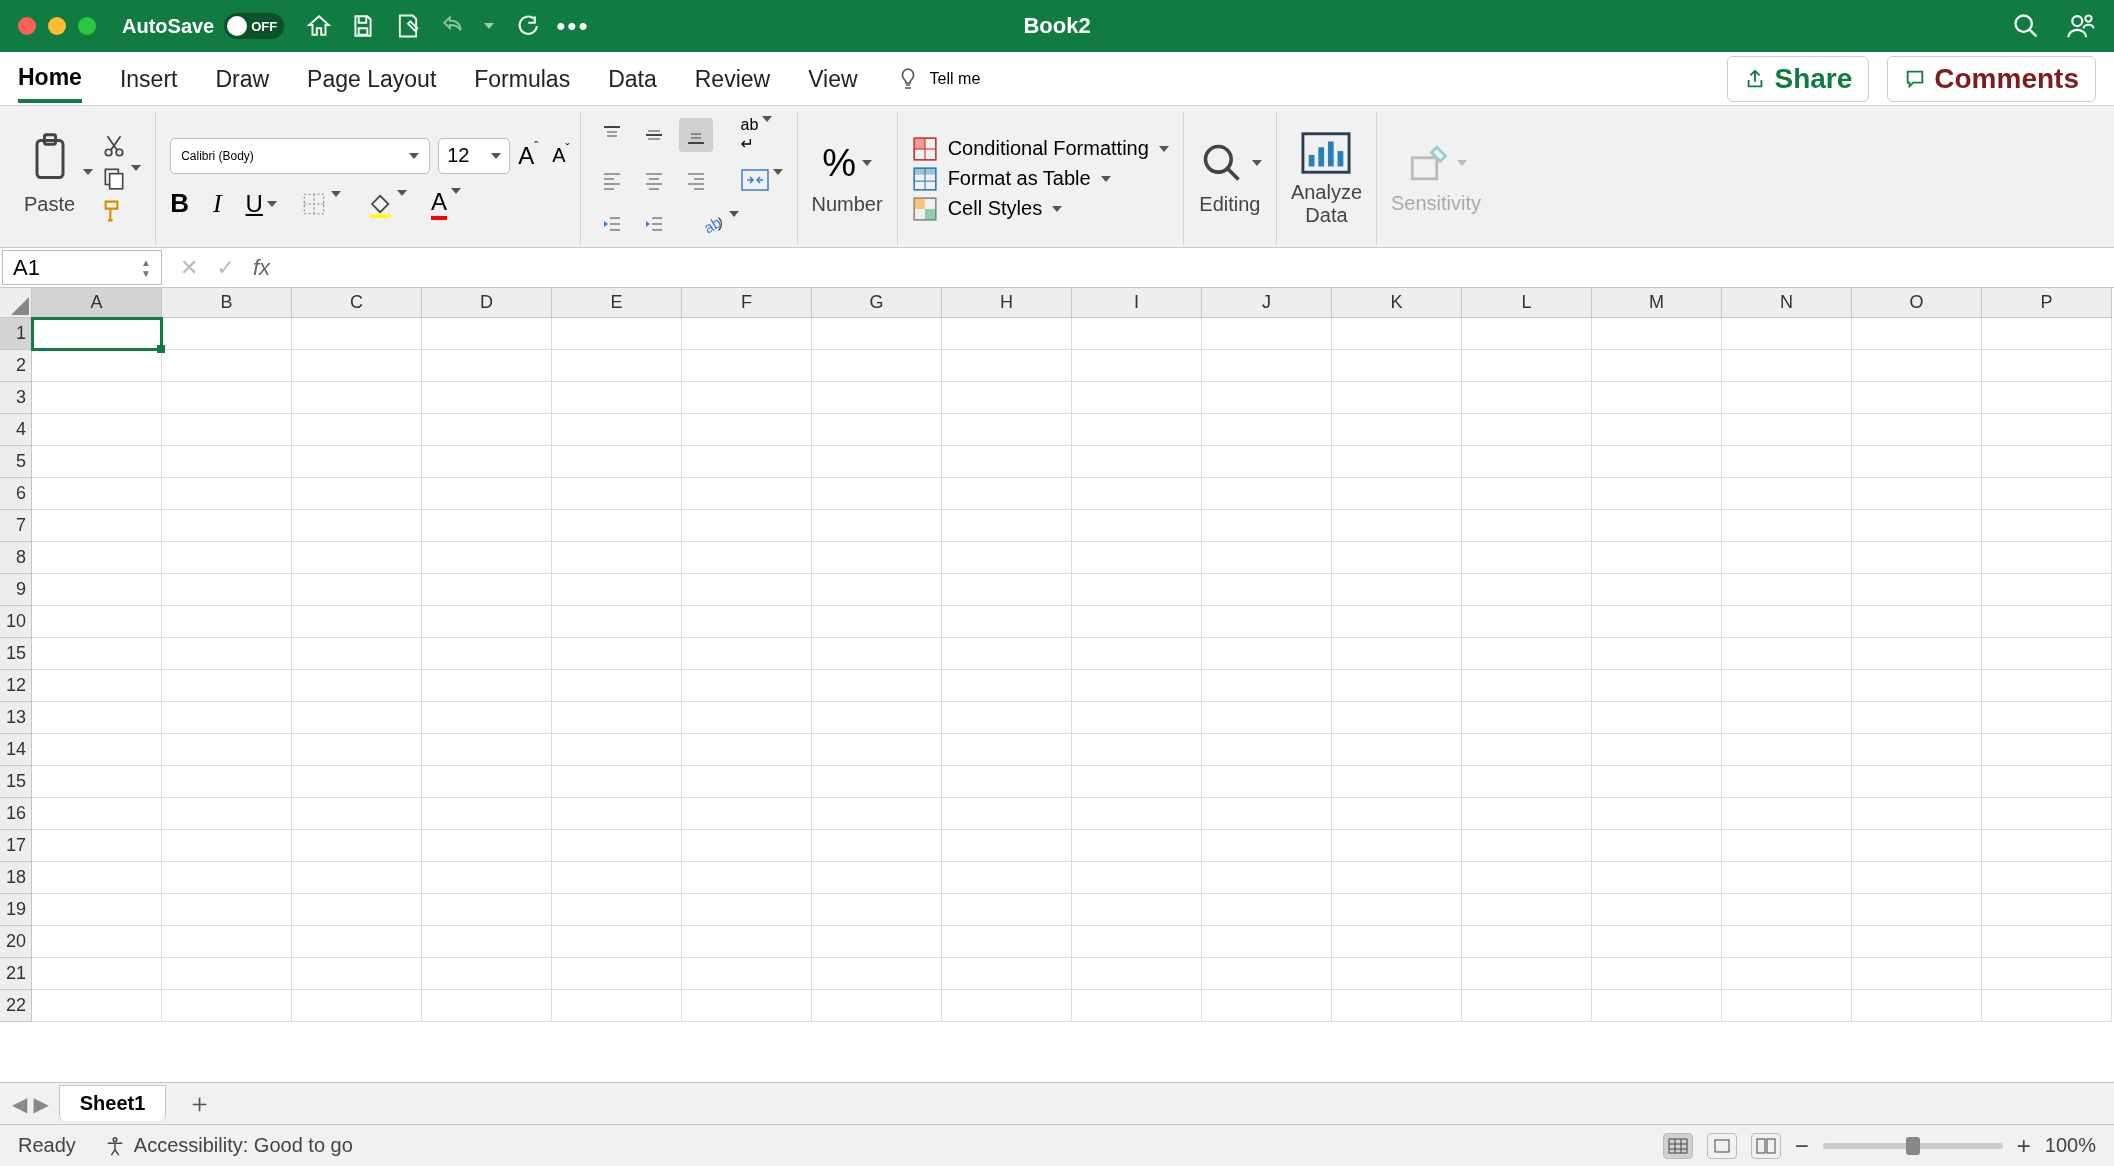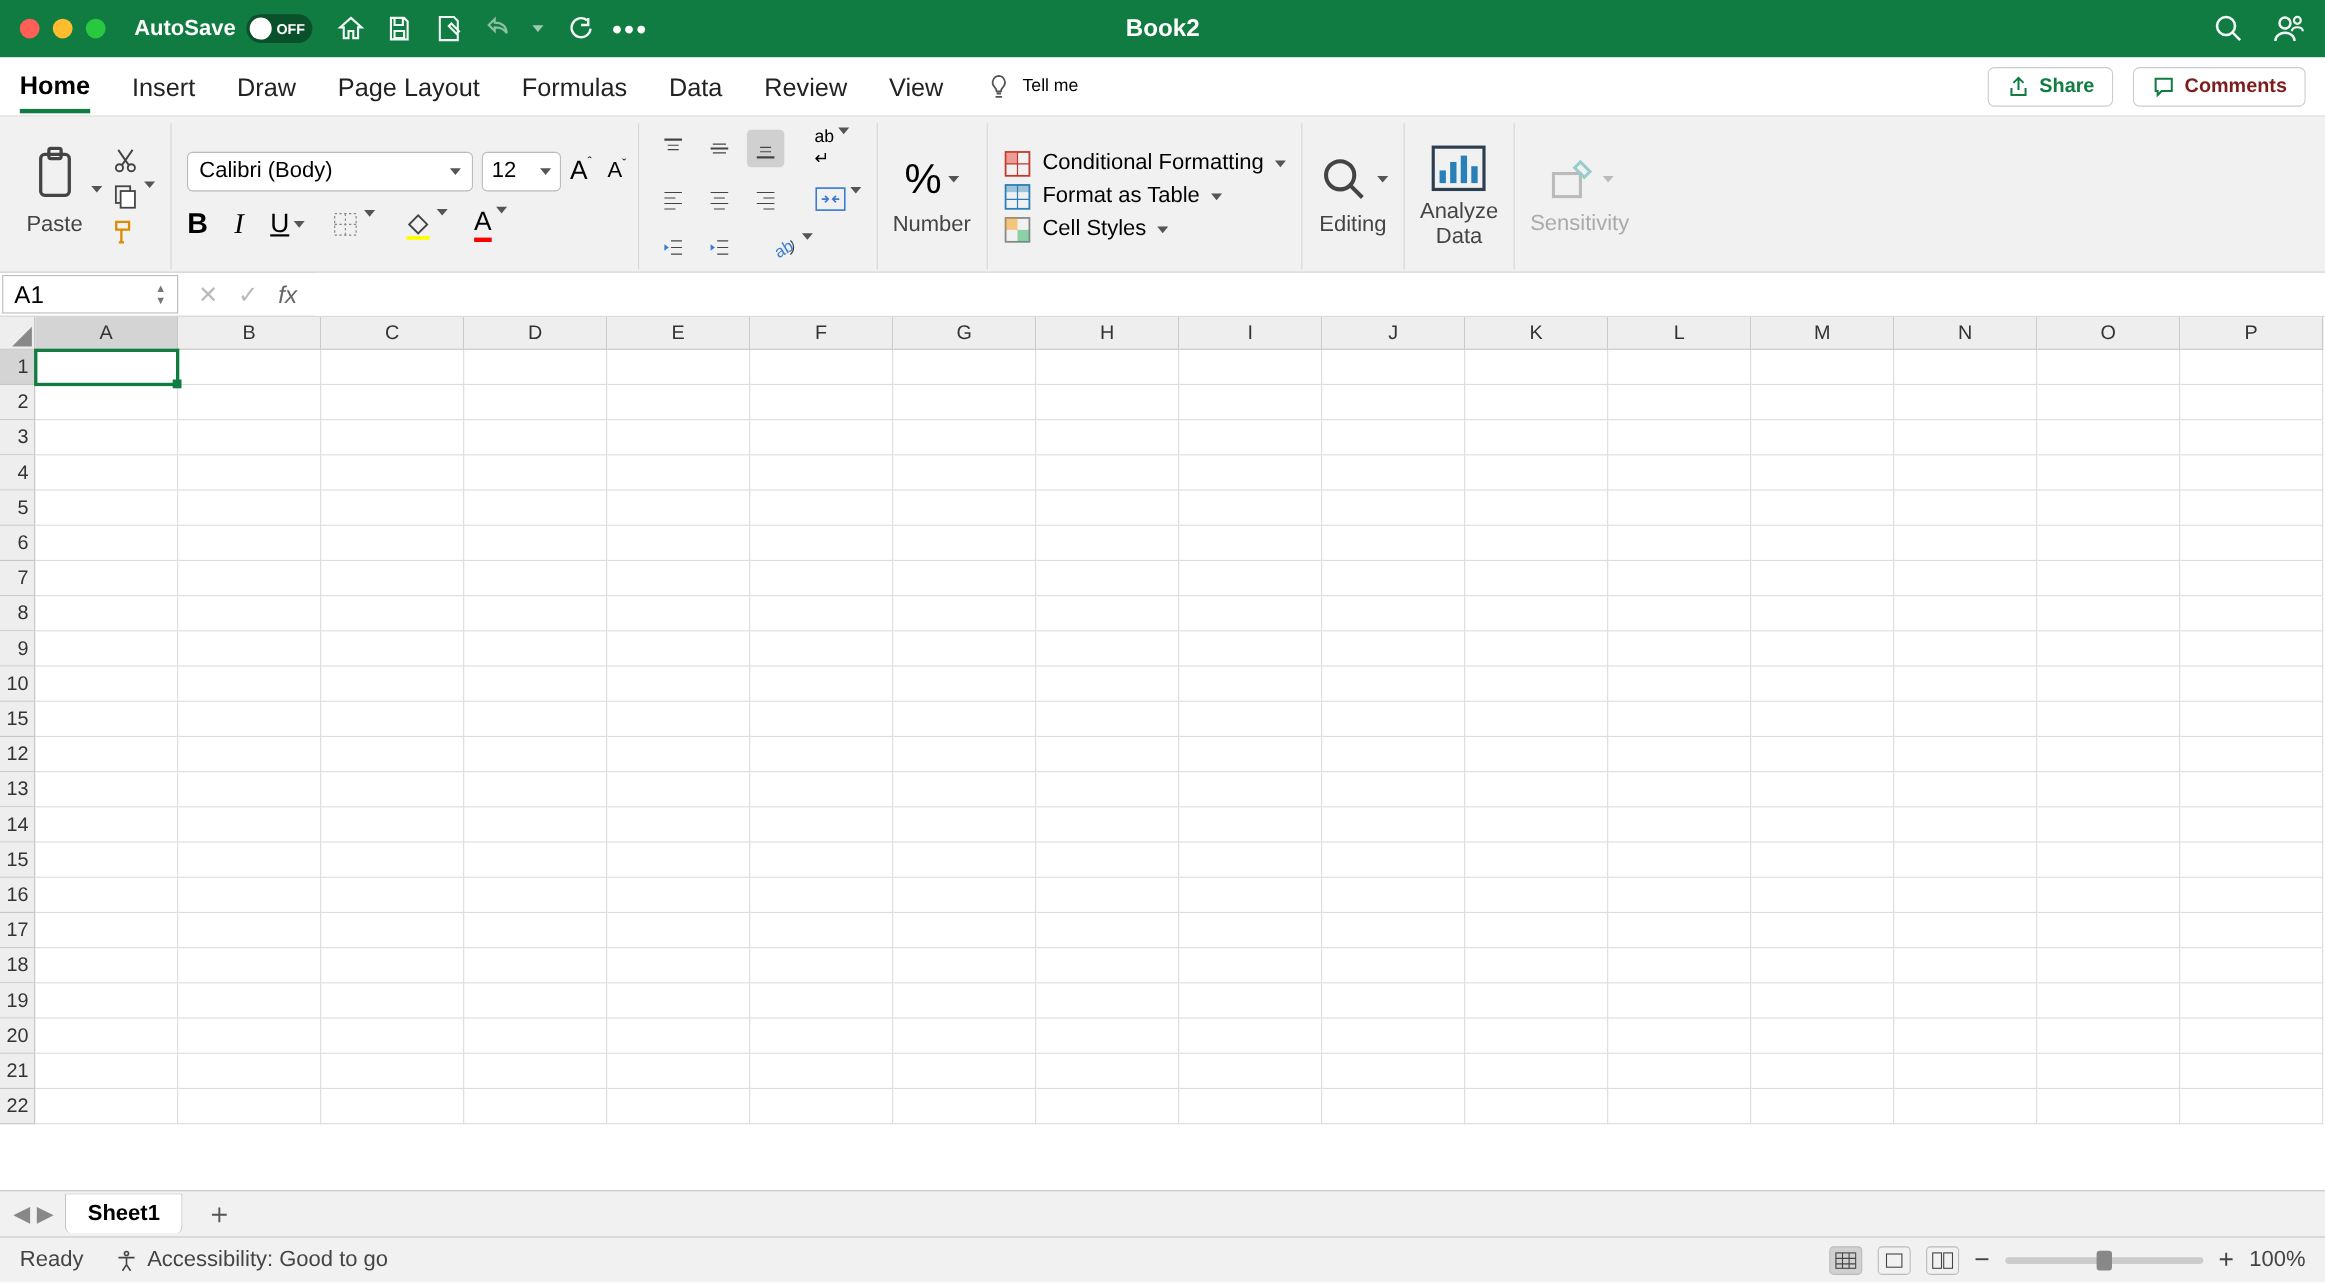--- a/index.html
+++ b/index.html
@@ -20,35 +20,35 @@
 .qat svg, .titlebar-right svg { fill: #fff; opacity: 0.95; }
 .doc-title { position: absolute; left: 50%; transform: translateX(-50%); font-size: 22px; font-weight: 700; color: #fff; }
 .titlebar-right { margin-left: auto; display: flex; gap: 26px; align-items: center; }
 
 
 .ribbon-tabs { height: 54px; background: #fff; display: flex; align-items: center; padding: 0 18px; border-bottom: 1px solid #d4d4d4; gap: 38px; }
 .ribbon-tabs .tab { font-size: 23px; color: #222; padding: 10px 0 8px; }
 .ribbon-tabs .tab.active { font-weight: 700; border-bottom: 4px solid #107c41; color: #000; }
 .ribbon-tabs .tellme { display: flex; align-items: center; gap: 10px; }
 .ribbon-tabs .right-buttons { margin-left: auto; display: flex; gap: 18px; }
-.rb-btn { display: flex; align-items: center; gap: 8px; border: 1px solid #ccc; border-radius: 6px; padding: 6px 16px; font-size: 18px; }
+.rb-btn { display: flex; align-items: center; gap: 8px; border: 1px solid #ccc; border-radius: 6px; padding: 6px 16px; font-size: 28px; }
 .rb-btn.share { color: #107c41; font-weight: 600; }
 .rb-btn.comments { color: #7f1d1d; font-weight: 600; }
 
 
 .ribbon { height: 142px; background: #f1f1f1; display: flex; align-items: stretch; padding: 6px 10px 2px; border-bottom: 1px solid #c6c6c6; }
 .group { display: flex; flex-direction: column; align-items: center; justify-content: center; padding: 0 14px; border-right: 1px solid #d6d6d6; }
 .group:last-child { border-right: none; }
 .group-label { font-size: 20px; color: #444; margin-top: 2px; }
 .group .rows { display: flex; flex-direction: column; gap: 6px; }
 .group .row { display: flex; align-items: center; gap: 8px; }
 .big-icon { display: flex; flex-direction: column; align-items: center; gap: 6px; }
 .smallbtn { width: 34px; height: 34px; display: flex; align-items: center; justify-content: center; border-radius: 4px; }
 .smallbtn.active { background: #d0d0d0; }
-.font-select { width: 260px; height: 36px; border: 1px solid #bbb; border-radius: 5px; background: #fff; font-size: 20px; padding: 1px 10px; display: flex; align-items: center; justify-content: space-between; }
+.font-select { width: 260px; height: 36px; border: 1px solid #bbb; border-radius: 5px; background: #fff; font-size: 12px; padding: 1px 10px; display: flex; align-items: center; justify-content: space-between; }
 .size-select { width: 72px; height: 36px; border: 1px solid #bbb; border-radius: 5px; background: #fff; font-size: 20px; padding: 0 8px; display: flex; align-items: center; justify-content: space-between; }
 .styles-list .item { display: flex; align-items: center; gap: 10px; font-size: 20px; padding: 2px 0; }
 .disabled { color: #aaa; }
 
 
 .formula-bar { height: 40px; background: #fff; display: flex; align-items: stretch; border-bottom: 1px solid #c6c6c6; }
 .name-box { width: 160px; border: 1px solid #bbb; margin: 2px; display: flex; align-items: center; padding: 0 10px; font-size: 22px; justify-content: space-between; }
 .name-box .spinner { display:flex; flex-direction:column; gap:0; font-size:10px; color:#777; }
 .fb-icons { display: flex; align-items: center; gap: 18px; padding: 0 16px; color: #bbb; }
 .fb-input { flex: 1; border: none; }

